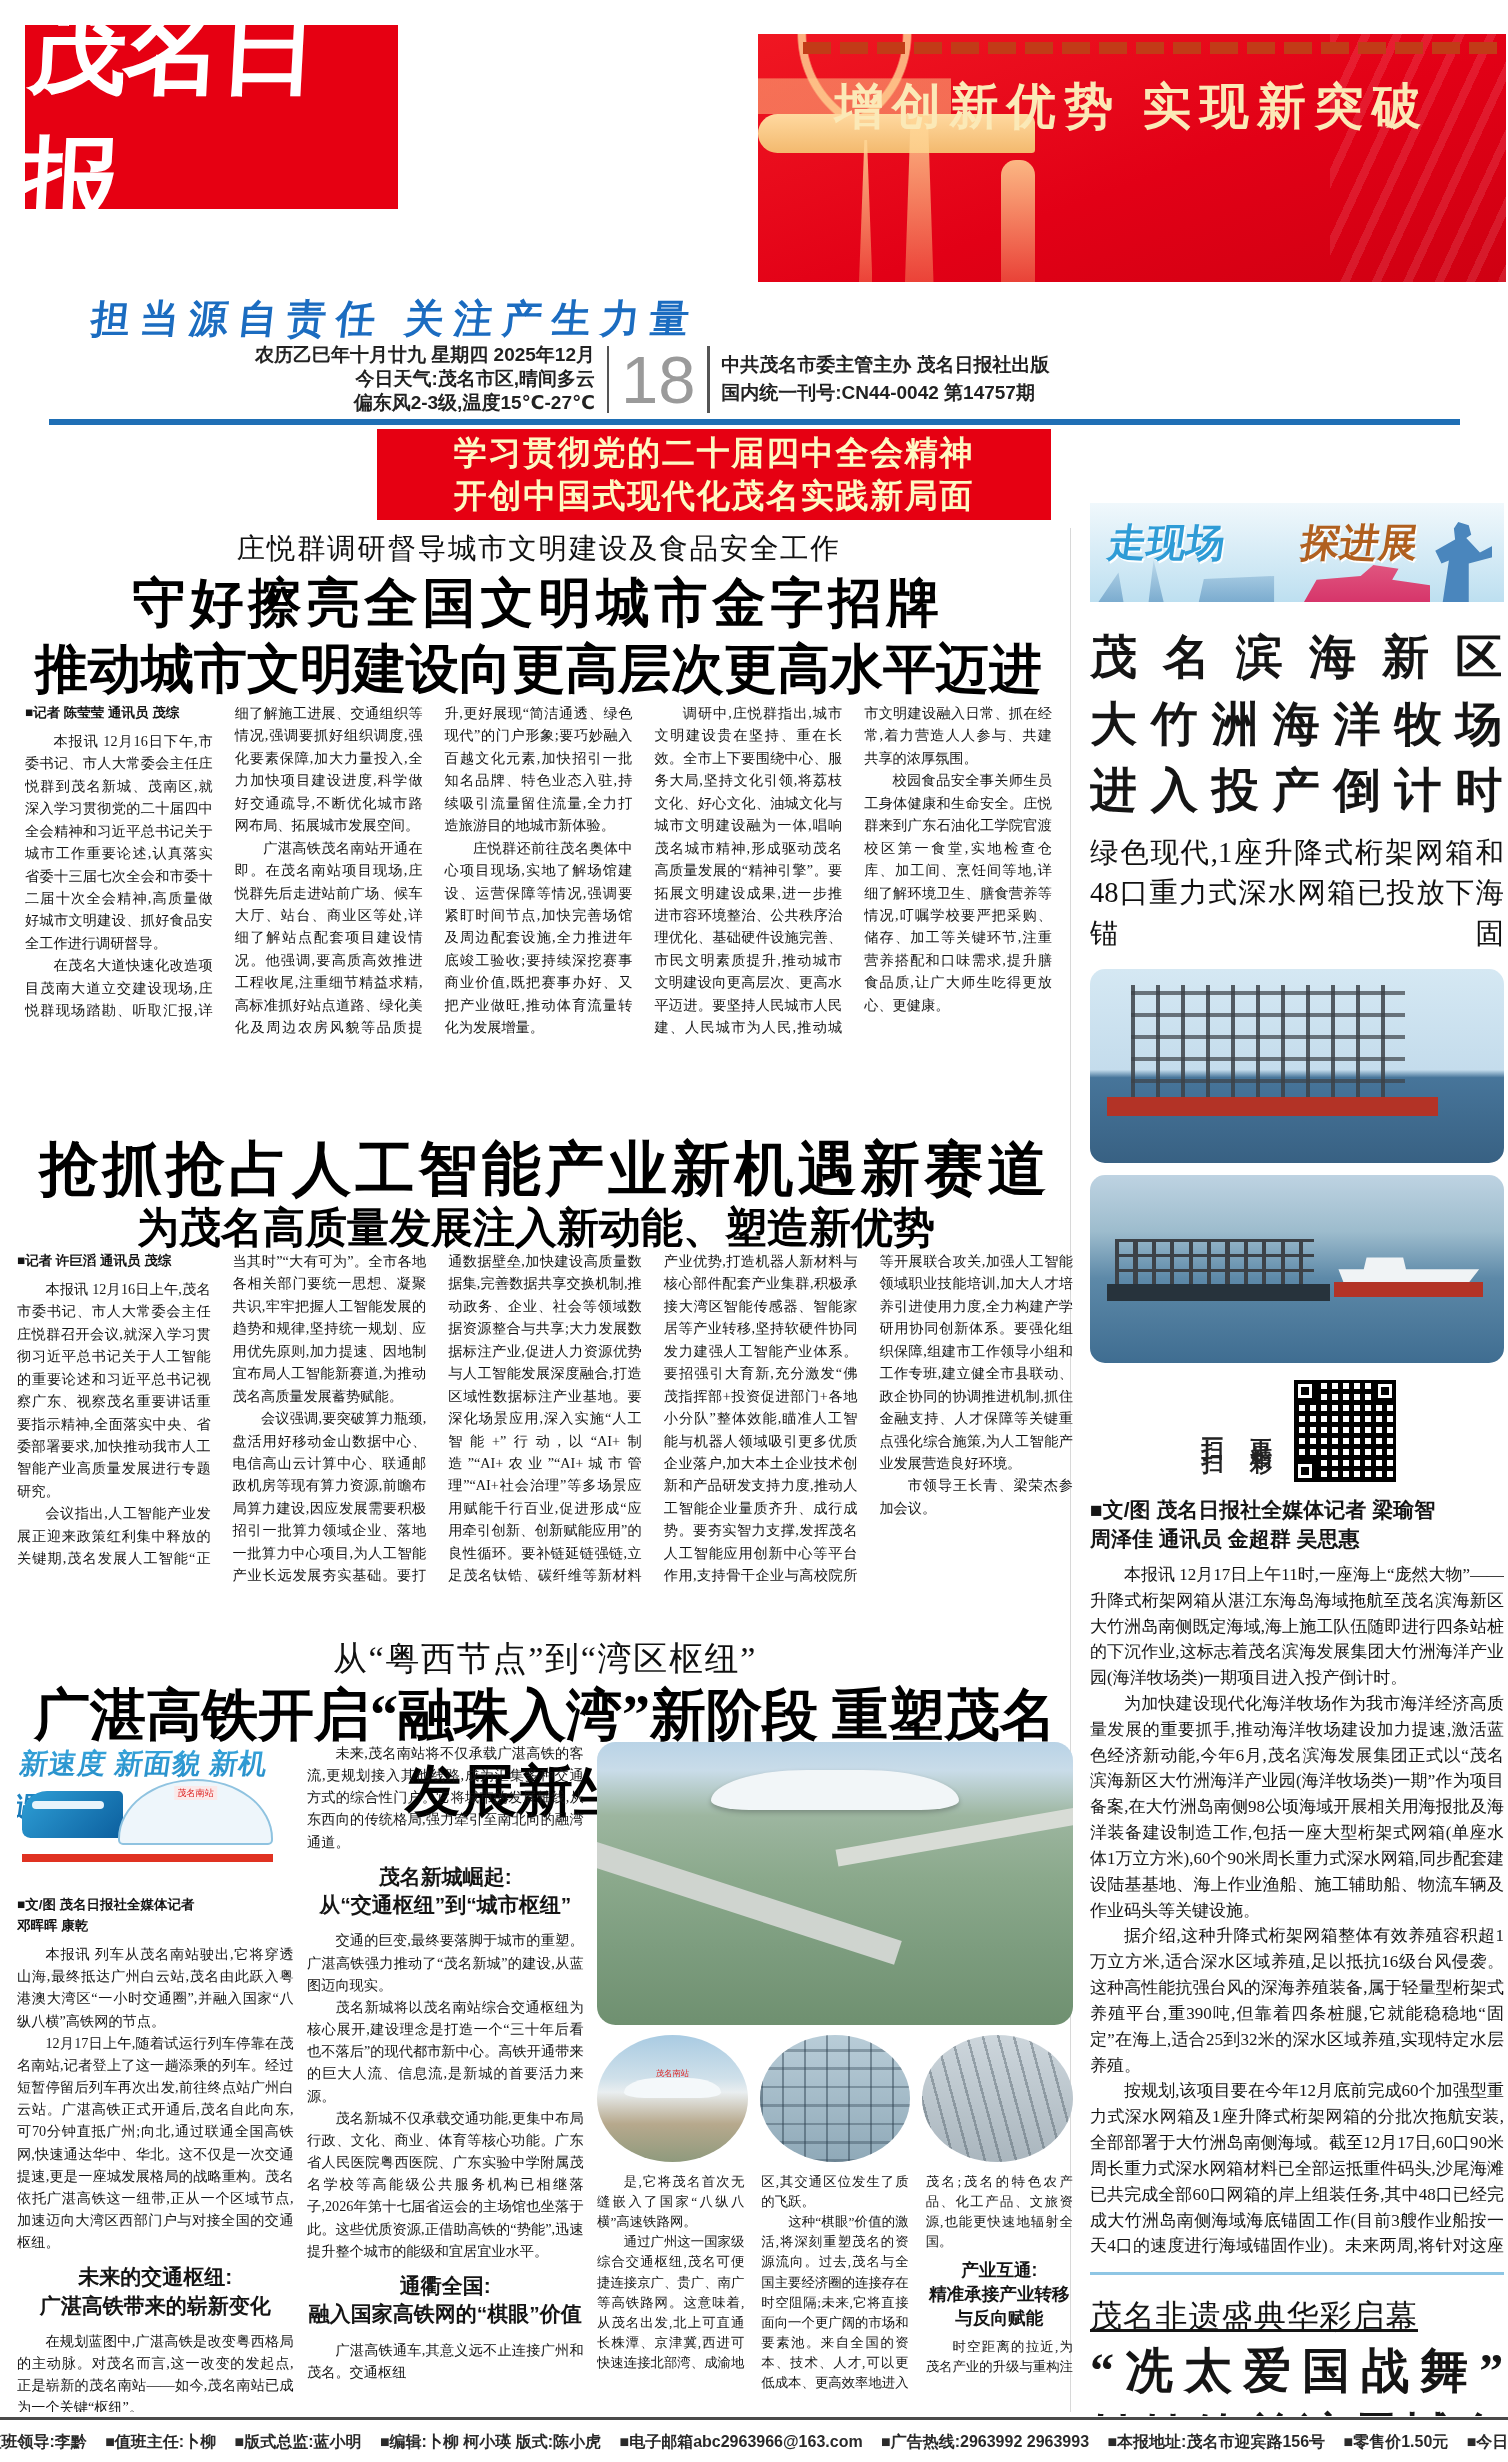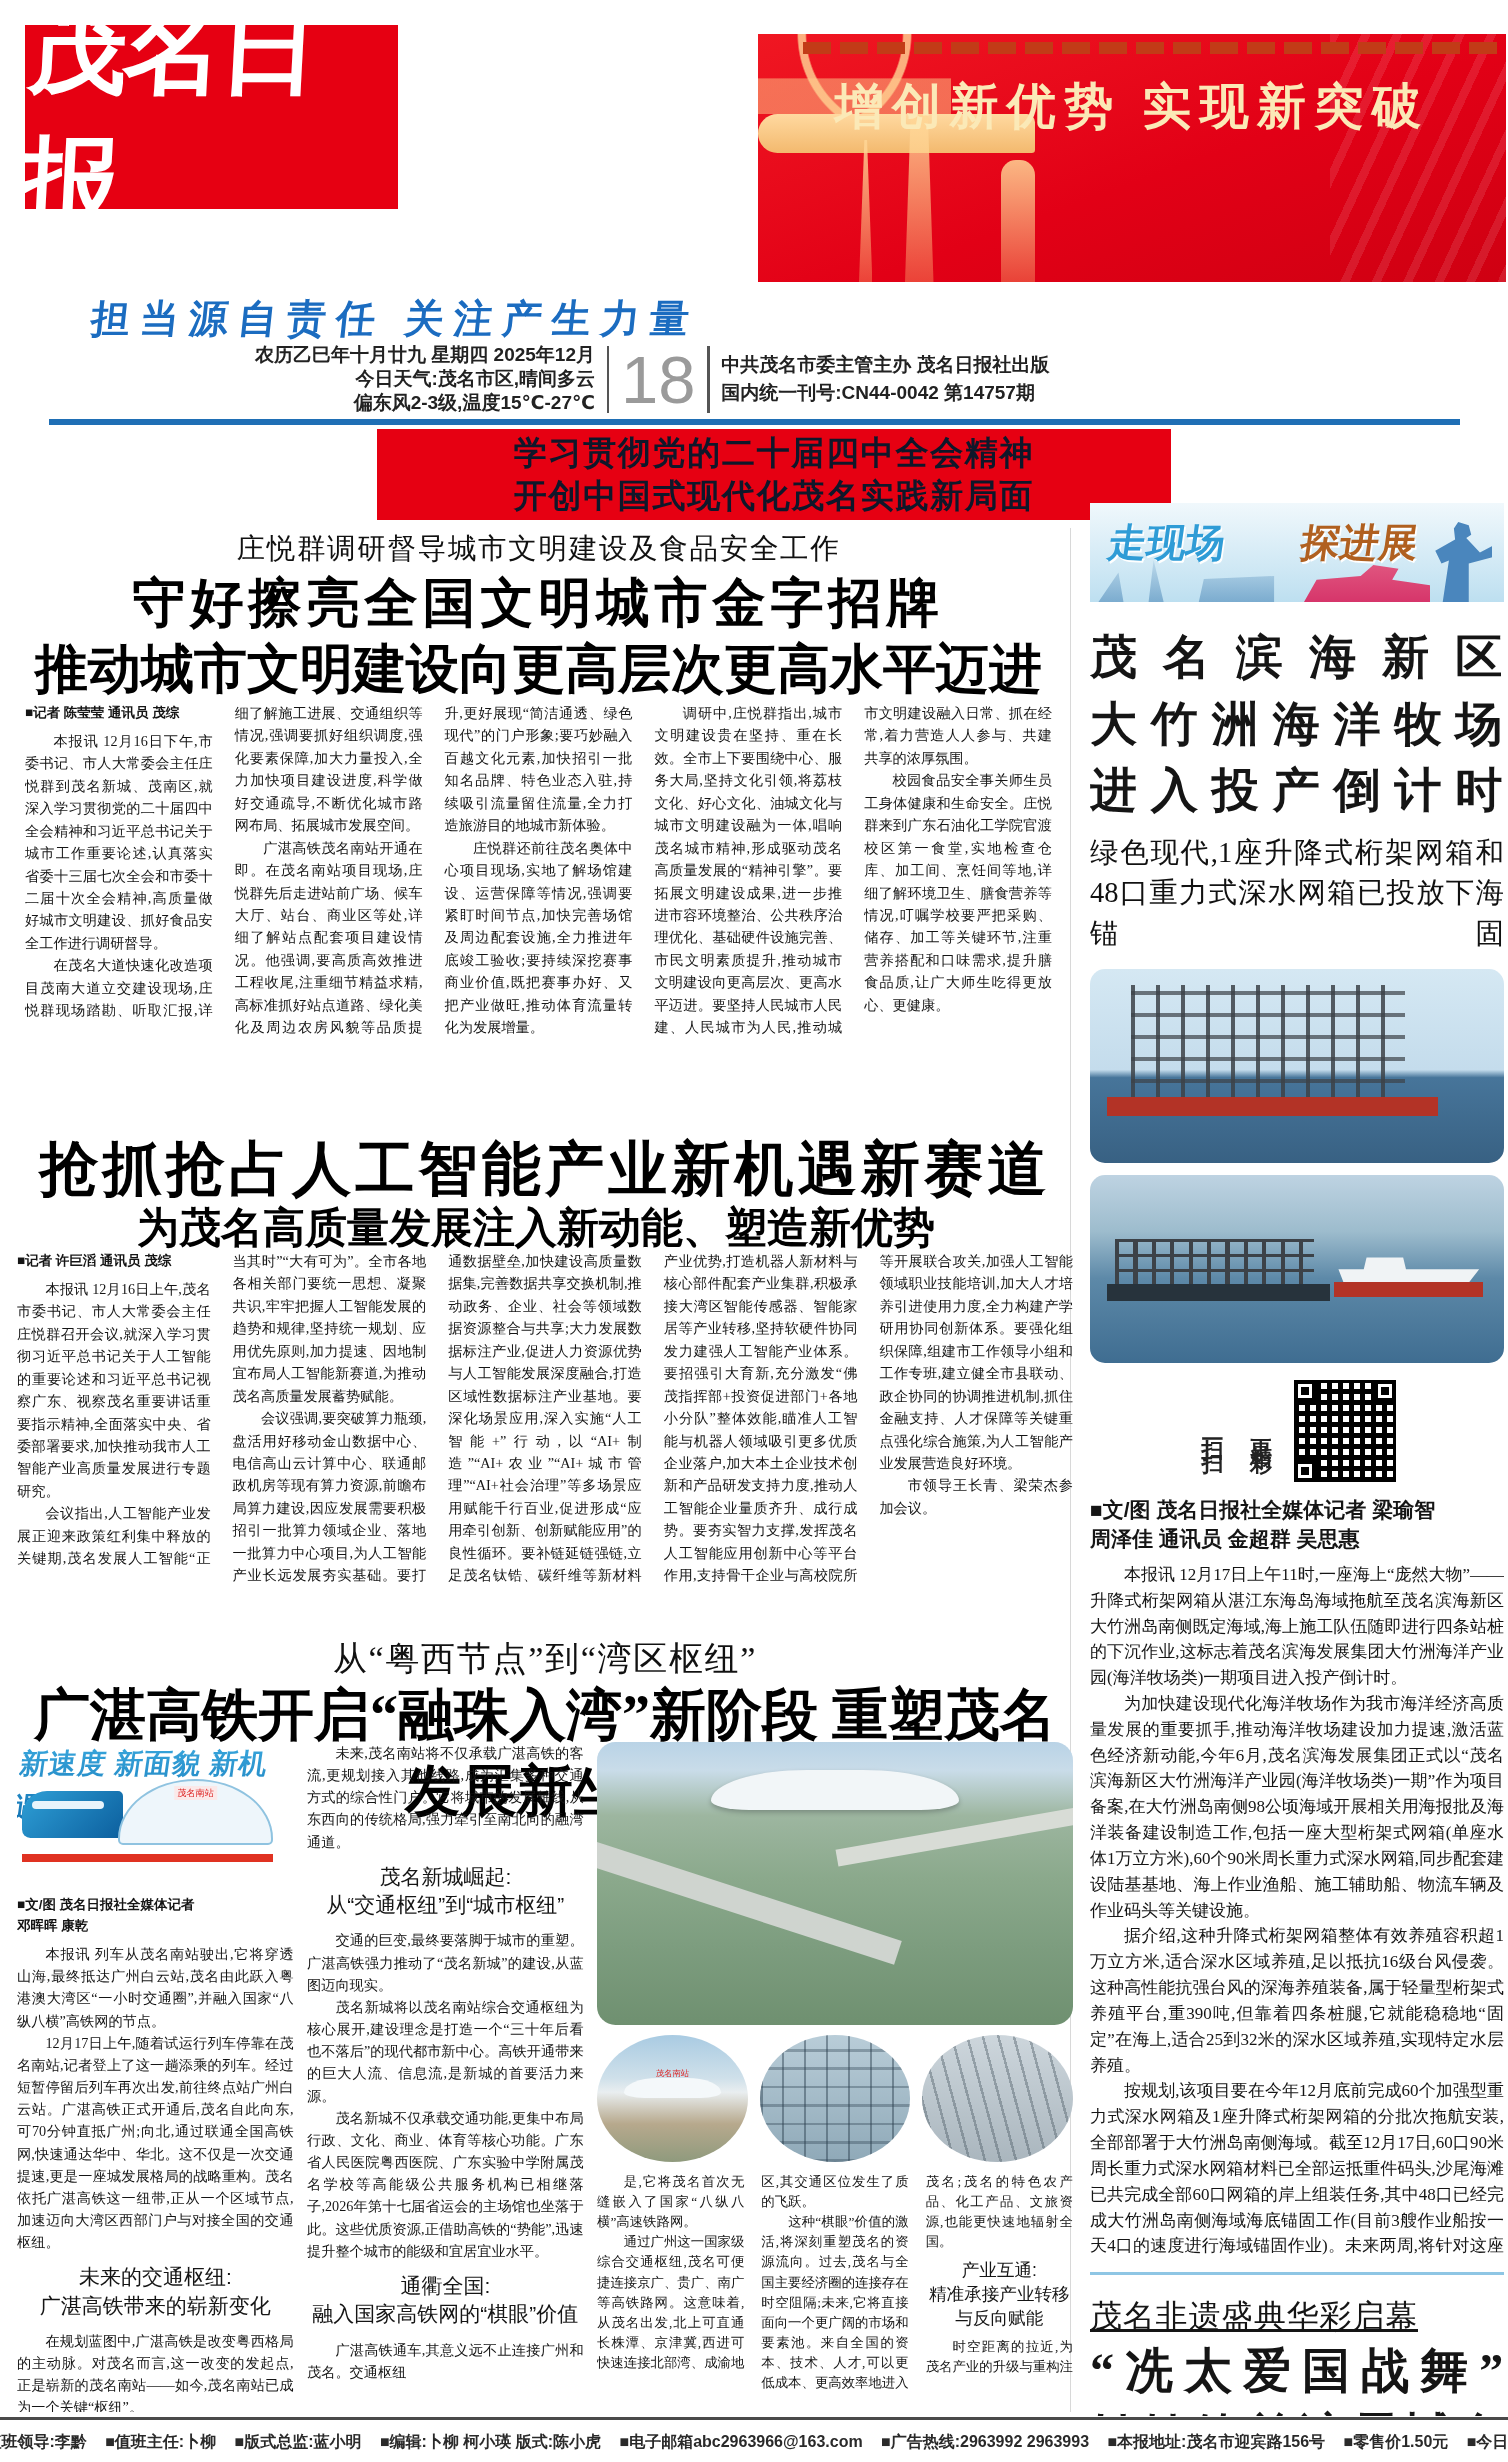--- a/index.html
+++ b/index.html
@@ -35,33 +35,33 @@
   .sk-bridge{left:302px;bottom:0;width:193px;height:80px;
      background:linear-gradient(180deg,rgba(255,214,150,0) 55%,rgba(255,205,140,.5) 56%),
         radial-gradient(circle at 25% 0,transparent 58%,rgba(255,214,150,.8) 59% 63%,transparent 64%),
         radial-gradient(circle at 75% 0,transparent 58%,rgba(255,214,150,.8) 59% 63%,transparent 64%);}
   .sk-train{left:469px;bottom:11.7px;width:277px;height:39px;border-radius:20px 8.4px 3.4px 20px;
      background:linear-gradient(180deg,#ffd9a0,#f3b96e);overflow:hidden;}
   .sk-train:after{content:"";position:absolute;left:45px;top:8.4px;right:6.7px;height:11.7px;
      background:repeating-linear-gradient(90deg,#c23b17 0 28.5px,transparent 28.5px 37px);}
 
   
-  .theme-box{position:absolute;left:377px;top:429px;width:794px;height:91px;background:#e60012;color:#0f172a;
+  .theme-box{position:absolute;left:377px;top:429px;width:674px;height:91px;background:#e60012;color:#fef9c3;
      display:flex;flex-direction:column;align-items:center;justify-content:center;line-height:1.3;}
   .theme-box div{font-size:33px;font-weight:bold;letter-spacing:1.7px;
      font-family:"Liberation Sans","DejaVu Sans",sans-serif;}
 
   
   .kicker{position:absolute;text-align:center;font-size:28.5px;color:#111;letter-spacing:1.7px;}
   .headline{position:absolute;text-align:center;font-weight:bold;color:#000;}
   .colflow{position:absolute;column-gap:22px;font-size:14.2px;line-height:1.58;text-align:justify;overflow:hidden;}
   .para{margin:0;text-indent:2em;text-align:justify;}
   .byline{margin:0 0 6.7px 0;text-indent:0;font-family:"Liberation Sans","DejaVu Sans",sans-serif;
           font-weight:bold;font-size:0.95em;white-space:pre-line;}
-  .col-subhead{margin:10px 0;text-indent:0;text-align:center;font-weight:normal;white-space:pre-line;
+  .col-subhead{margin:10px 0;text-indent:0;text-align:center;font-weight:bold;white-space:pre-line;
           font-family:"Liberation Sans","DejaVu Sans",sans-serif;line-height:1.35;}
 
   .a1-body{left:25px;top:702px;width:1027px;height:342px;column-count:5;}
   .a2-body{left:17px;top:1250px;width:1056px;height:345px;column-count:5;}
 
   .main-sep{position:absolute;left:1070px;top:528px;width:0.8px;height:1884px;background:#d8d8d8;}
 
   
   .a3-wrap{position:absolute;left:17px;top:1742px;width:1056px;height:670px;display:flex;gap:13.4px;overflow:hidden;}
   .a3-col{width:277px;font-size:14.2px;line-height:1.56;overflow:hidden;}

